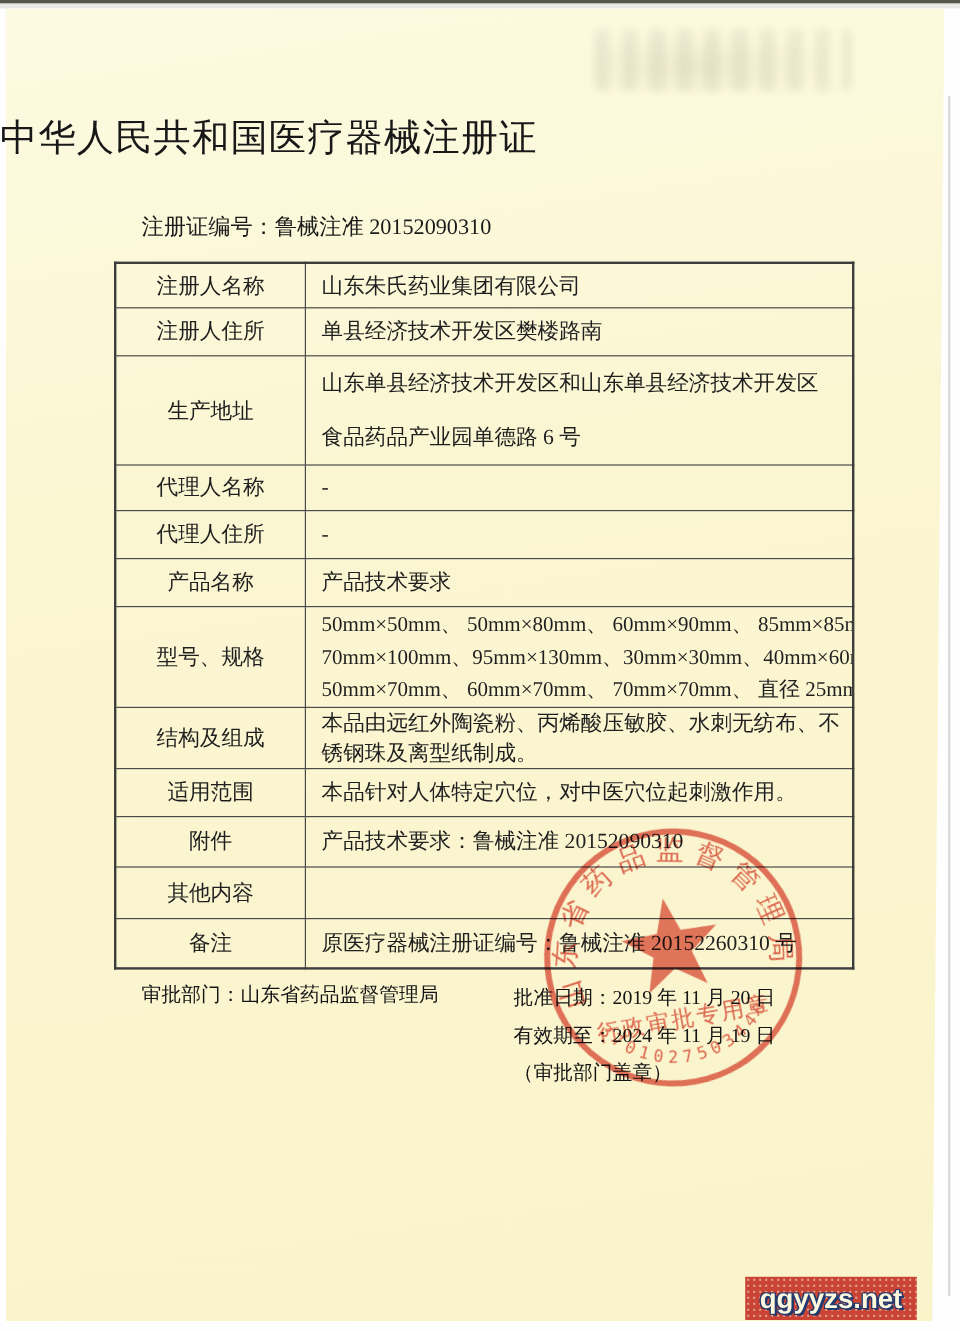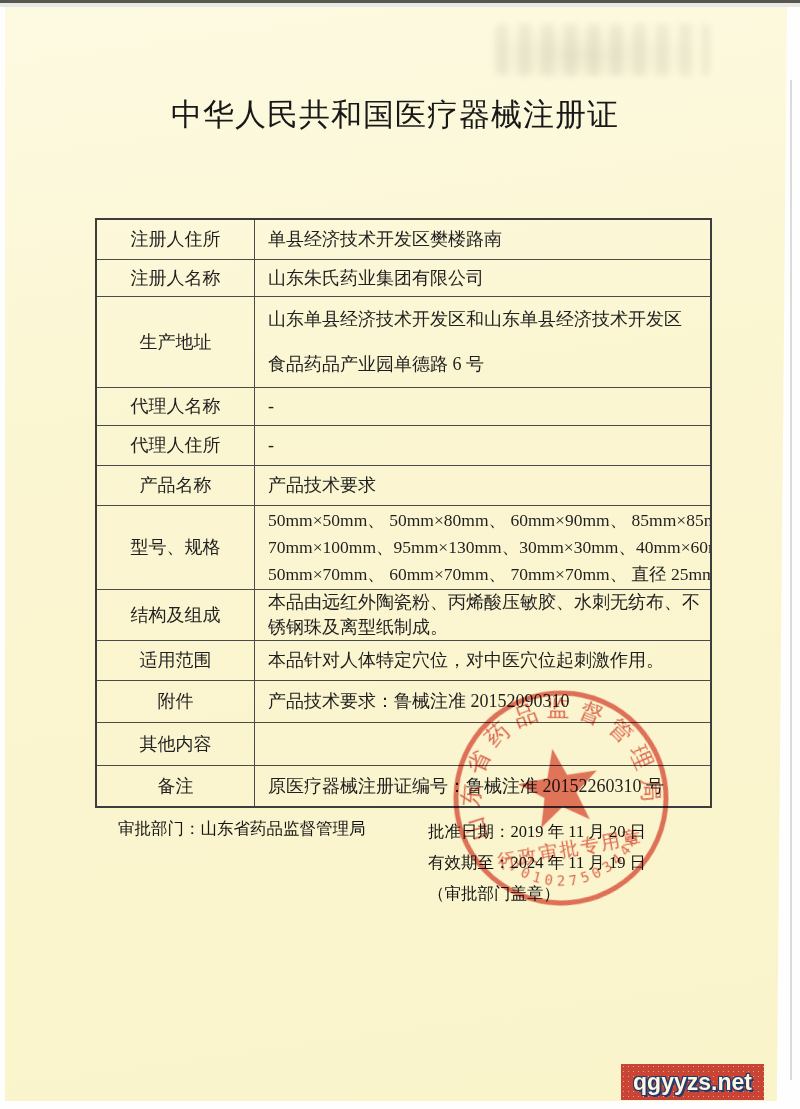--- a/index.html
+++ b/index.html
@@ -8,21 +8,21 @@
   .scan-topline{position:absolute;left:0;top:0;width:800px;height:3px;background:#45453d;opacity:.9;}
   .scan-topline2{position:absolute;left:0;top:3px;width:800px;height:4px;background:#e8e8e4;}
   .paper{position:absolute;left:5px;top:7px;width:782px;height:1094px;
          background:linear-gradient(172deg,#fdfae2 0%,#fbf6d2 35%,#faf4cb 100%);
          clip-path:polygon(0 0,100% 0,98.7% 100%,0 100%);}
   .edge-shadow{position:absolute;left:790px;top:80px;width:2px;height:1000px;background:rgba(140,140,135,.30);}
   .smudge{position:absolute;left:495px;top:24px;width:215px;height:52px;border-radius:6px;
           background:repeating-linear-gradient(90deg,rgba(110,110,95,.22) 0 13px,transparent 13px 23px),
                      radial-gradient(ellipse at 40% 60%,rgba(120,115,90,.25),transparent 70%);
           filter:blur(3px);opacity:.45;}
-  .doc-title{position:absolute;left:0;top:94px;width:790px;text-align:center;
+  .doc-title{position:absolute;left:0;top:94px;width:790px;
              font-size:31px;letter-spacing:1px;font-weight:normal;color:#181818;margin:0;}
   .cert-line{position:absolute;left:118px;top:176px;font-size:18.5px;color:#1b1b1b;}
   table.cert{position:absolute;left:95px;top:218px;width:617px;border-collapse:collapse;table-layout:fixed;}
   table.cert{border:2px solid #3d3d3d;}
   table.cert td{border:1.5px solid #4a4a4a;font-size:18px;color:#1f1f1f;overflow:hidden;}
   td.lbl{width:157px;text-align:center;padding:0;}
   td.val{padding:0 8px 0 13px;}
   td.val-indent{}
   .addr-line{line-height:45px;white-space:nowrap;}
   .spec-line{line-height:27px;font-size:17.5px;white-space:nowrap;}
@@ -50,30 +50,31 @@
 <div class="screen">
 
   <div class="scan-topline"></div>
   <div class="scan-topline2"></div>
   <div class="paper"></div>
   <div class="edge-shadow"></div>
   <div class="smudge"></div>
 
   <h1 class="doc-title">中华人民共和国医疗器械注册证</h1>
 
+  <div class="cert-line">注册证编号：鲁械注准 20152090310</div>
 
   <table class="cert">
     <tbody>
+      <tr style="height:37px">
+        <td class="lbl">注册人名称</td>
+        <td class="val">山东朱氏药业集团有限公司</td>
+      </tr>
       <tr style="height:40px">
         <td class="lbl">注册人住所</td>
         <td class="val">单县经济技术开发区樊楼路南</td>
-      </tr>
-      <tr style="height:37px">
-        <td class="lbl">注册人名称</td>
-        <td class="val">山东朱氏药业集团有限公司</td>
       </tr>
       <tr style="height:90px">
         <td class="lbl">生产地址</td>
         <td class="val">
           <div class="addr-line">山东单县经济技术开发区和山东单县经济技术开发区</div>
           <div class="addr-line">食品药品产业园单德路 6 号</div>
         </td>
       </tr>
       <tr style="height:38px">
         <td class="lbl">代理人名称</td>

